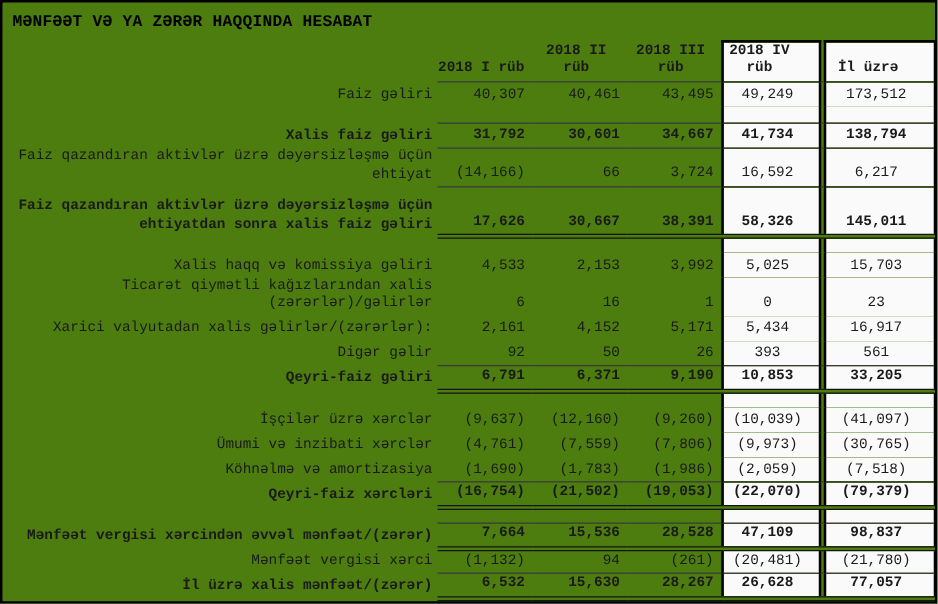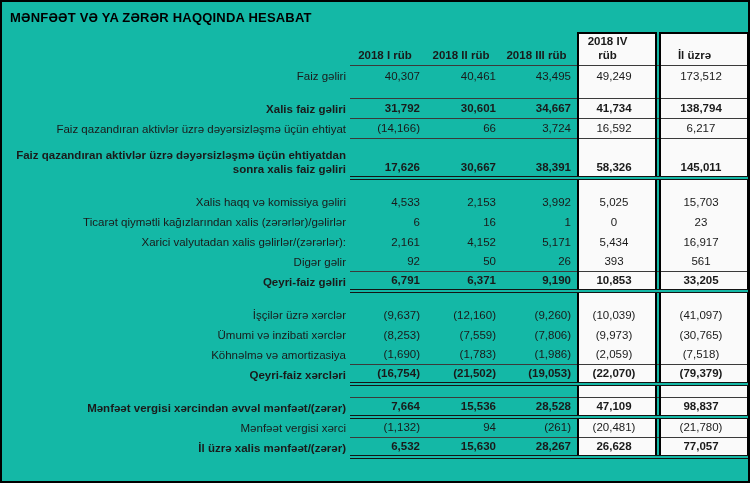--- a/index.html
+++ b/index.html
@@ -1,19 +1,19 @@
 <!DOCTYPE html>
 <html><head>
 <meta charset="utf-8">
 <style>
   html,body{margin:0;padding:0;background:#e9e9e9;}
   .frame{
     width:750px;height:483px;box-sizing:border-box;
-    border:2px solid #000;background:#14b8a6;overflow:hidden;
-    font-family:Liberation Sans, sans-serif;color:#1a1a1a;
+    border:2px solid #000;background:#4d7c0f;overflow:hidden;
+    font-family:Liberation Mono, monospace;color:#1a1a1a;
   }
   .title{
     font-size:13px;font-weight:bold;letter-spacing:.2px;
     padding:8px 0 0 8px;height:22px;color:#000;
   }
   table.pl{
     border-collapse:collapse;table-layout:fixed;width:743px;margin-left:3px;
   }
   td,th{
     font-size:11.5px;vertical-align:bottom;padding:0 6px 2px 0;
@@ -177,21 +177,21 @@
           <td class="lbl">İşçilər üzrə xərclər</td>
           <td class="val">(9,637)</td>
           <td class="val">(12,160)</td>
           <td class="val">(9,260)</td>
           <td class="box">(10,039)</td>
           <td class="gap"></td>
           <td class="box">(41,097)</td>
         </tr>
         <tr class="">
           <td class="lbl">Ümumi və inzibati xərclər</td>
-          <td class="val">(8,253)</td>
+          <td class="val">(4,761)</td>
           <td class="val">(7,559)</td>
           <td class="val">(7,806)</td>
           <td class="box">(9,973)</td>
           <td class="gap"></td>
           <td class="box">(30,765)</td>
         </tr>
         <tr class="">
           <td class="lbl">Köhnəlmə və amortizasiya</td>
           <td class="val">(1,690)</td>
           <td class="val">(1,783)</td>

